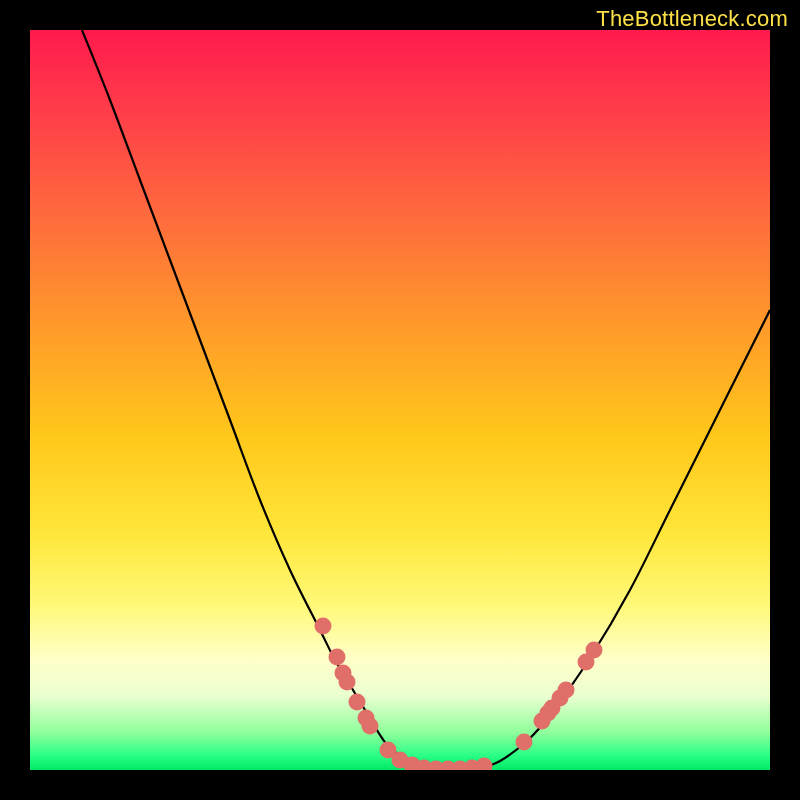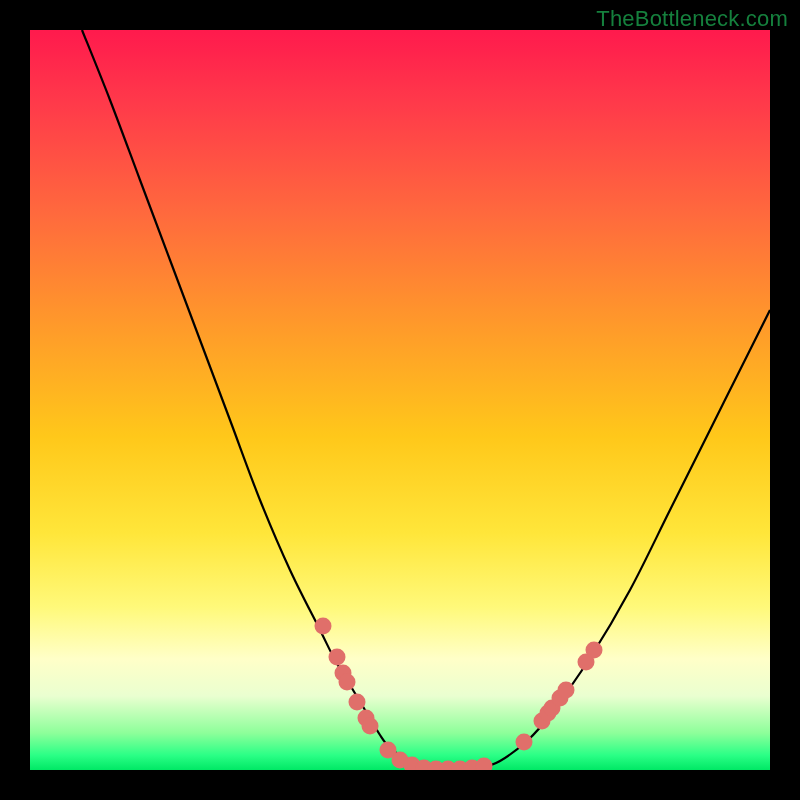--- a/index.html
+++ b/index.html
@@ -29,21 +29,21 @@
       #eaffd0 90%,
       #8dff9a 95%,
       #2bff86 98%,
       #00e865 100%
     );
   }
   .watermark {
     position: absolute;
     top: 6px;
     right: 12px;
-    color: #15803d;
+    color: #fde047;
     font-size: 22px;
     font-weight: 500;
     letter-spacing: 0.2px;
     z-index: 5;
   }
   svg {
     position: absolute;
     left: 0;
     top: 0;
   }

